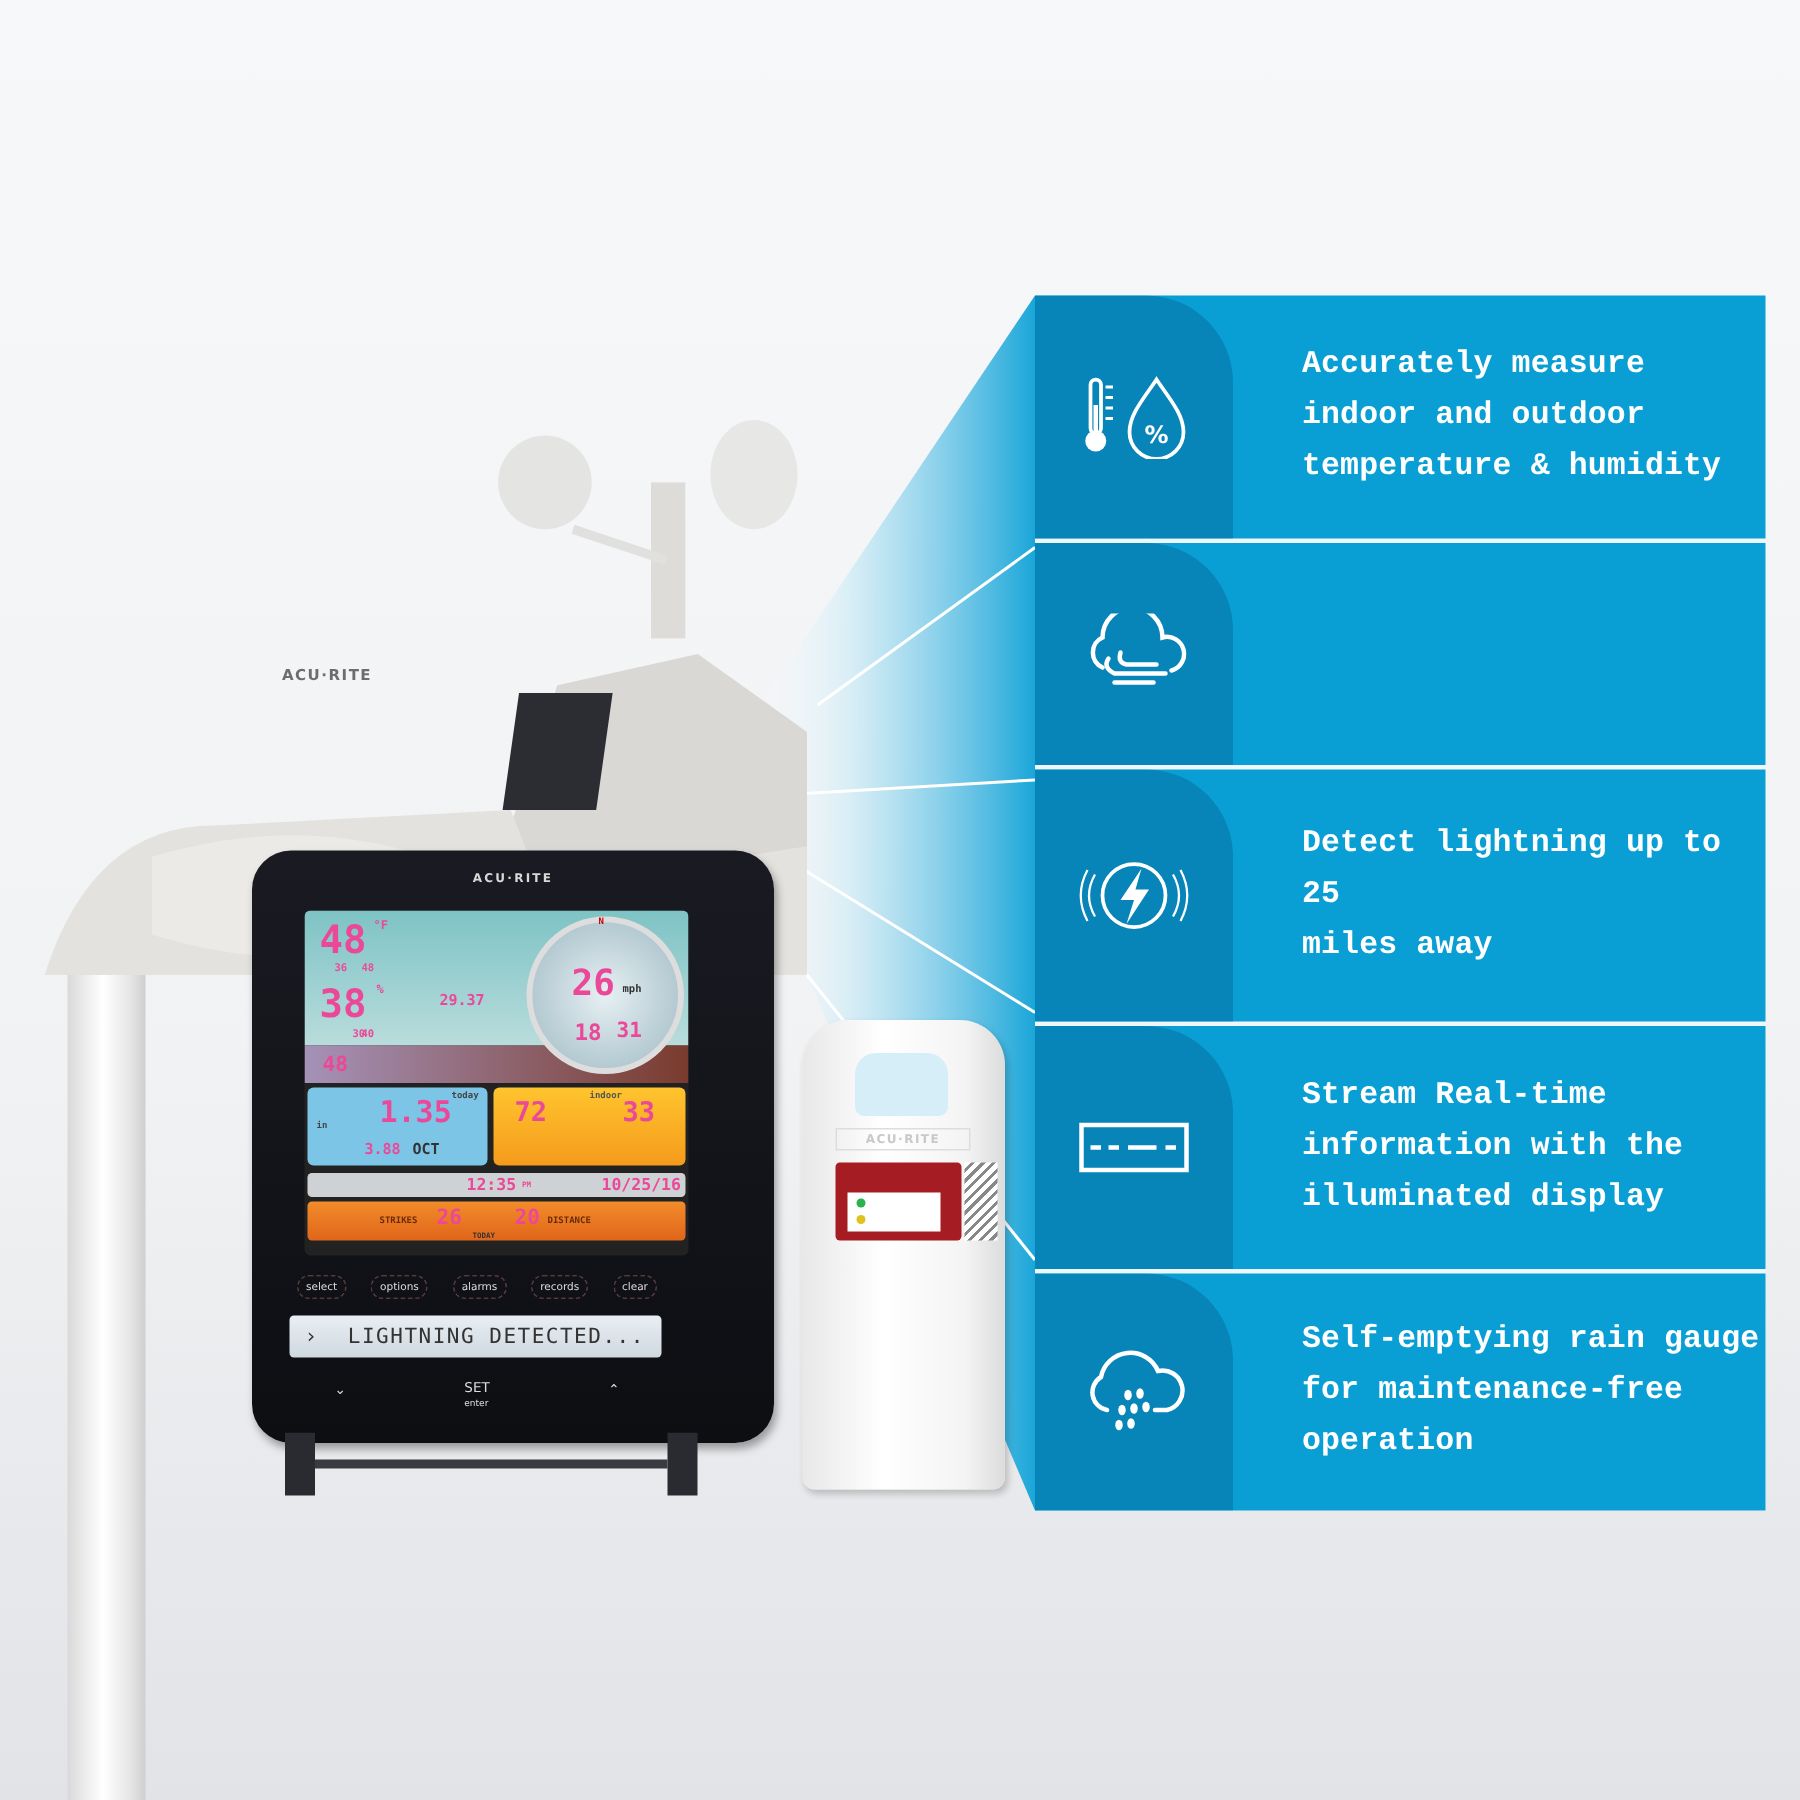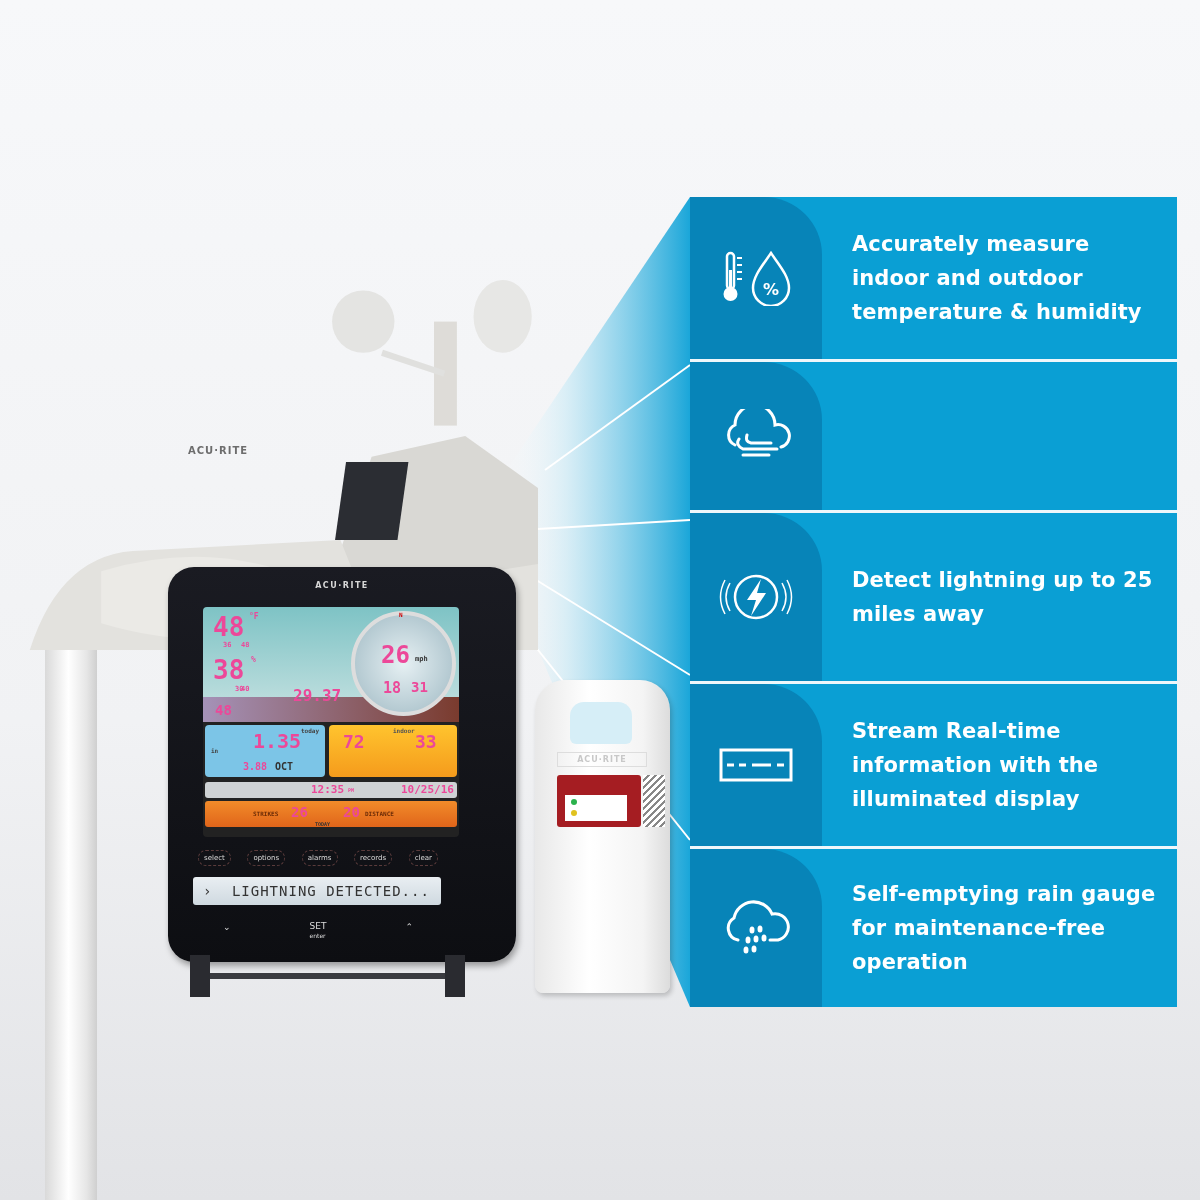--- a/index.html
+++ b/index.html
@@ -23,23 +23,23 @@
   .row {
     position: relative; display: flex; background: #0a9fd4;
     overflow: hidden;
   }
   .row .tab {
     width: 132px; flex: 0 0 132px; background: #0784b8;
     border-top-right-radius: 58px;
     display: flex; align-items: center; justify-content: center;
   }
   .row .text {
-    padding-left: 30px; display: flex; align-items: center;
+    padding-left: 46px; display: flex; align-items: center;
     color: #ffffff; font-weight: bold; font-size: 21px; line-height: 34px;
-    white-space: pre-line; letter-spacing: 0.1px;
+    white-space: pre-line; letter-spacing: 0.1px; font-family: Liberation Mono, monospace;
   }
   .row svg { display: block; }
 
   
   .pole { position: absolute; left: 45px; top: 640px; width: 52px; height: 560px;
     background: linear-gradient(90deg,#d9d9d9,#ffffff 45%,#e6e6e6 80%,#cfcfcf); }
   .sensor-base { position: absolute; left: 18px; top: 400px; width: 500px; height: 250px; }
   .logo-small { position: absolute; left: 188px; top: 445px; font-size: 10px; color: #6d6d6d; letter-spacing: 1px; font-weight: bold; }
 
   .console { position: absolute; left: 168px; top: 567px; width: 348px; height: 395px;
@@ -117,21 +117,21 @@
     <div style="position:absolute;left:148px;top:4px;width:105px;height:105px;border-radius:50%;background:radial-gradient(#e6f0f3,#9fb9c3);border:4px solid #ddd;"></div>
 
     <span class="seg" style="left:10px;top:5px;font-size:26px">48</span>
     <span class="seg" style="left:46px;top:5px;font-size:8px">°F</span>
     <span class="seg" style="left:20px;top:34px;font-size:7px">36</span>
     <span class="seg" style="left:38px;top:34px;font-size:7px">48</span>
     <span class="seg" style="left:10px;top:48px;font-size:26px">38</span>
     <span class="seg" style="left:48px;top:48px;font-size:8px">%</span>
     <span class="seg" style="left:32px;top:78px;font-size:7px">30</span>
     <span class="seg" style="left:38px;top:78px;font-size:7px">40</span>
-    <span class="seg" style="left:90px;top:79px;font-size:16px">29.37</span>
+    <span class="seg" style="left:90px;top:55px;font-size:10px">29.37</span>
     <span class="seg" style="left:178px;top:34px;font-size:24px">26</span>
     <span class="seg" style="left:212px;top:48px;font-size:7px;color:#333">mph</span>
     <span class="seg" style="left:180px;top:72px;font-size:15px">18</span>
     <span class="seg" style="left:208px;top:72px;font-size:14px">31</span>
     <span class="seg" style="left:196px;top:4px;font-size:6px;color:#c00">N</span>
     <span class="seg" style="left:12px;top:95px;font-size:14px">48</span>
     <span class="seg" style="left:50px;top:122px;font-size:20px">1.35</span>
     <span class="seg" style="left:98px;top:120px;font-size:6px;color:#444">today</span>
     <span class="seg" style="left:8px;top:140px;font-size:6px;color:#444">in</span>
     <span class="seg" style="left:40px;top:154px;font-size:10px">3.88</span>

